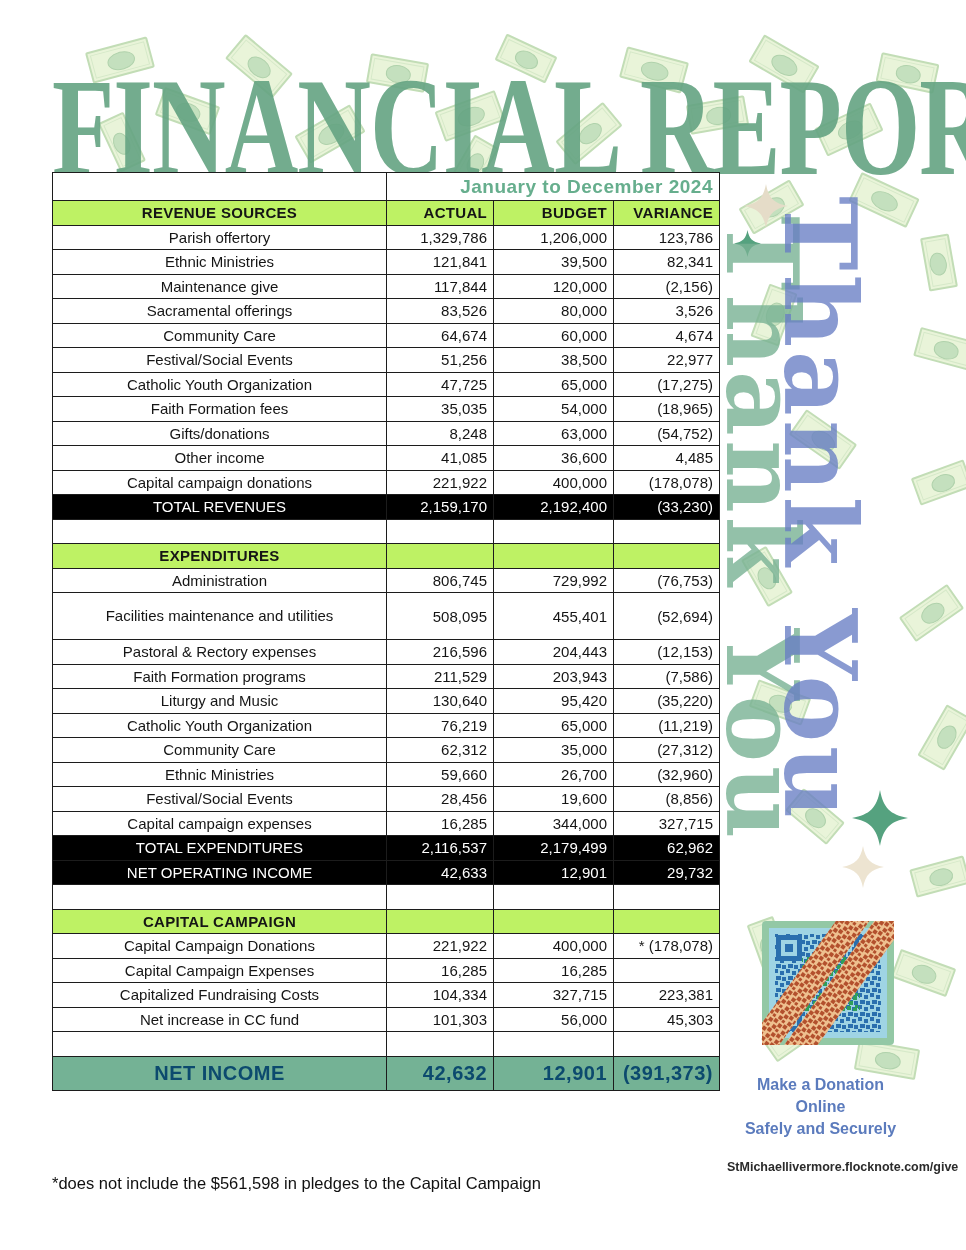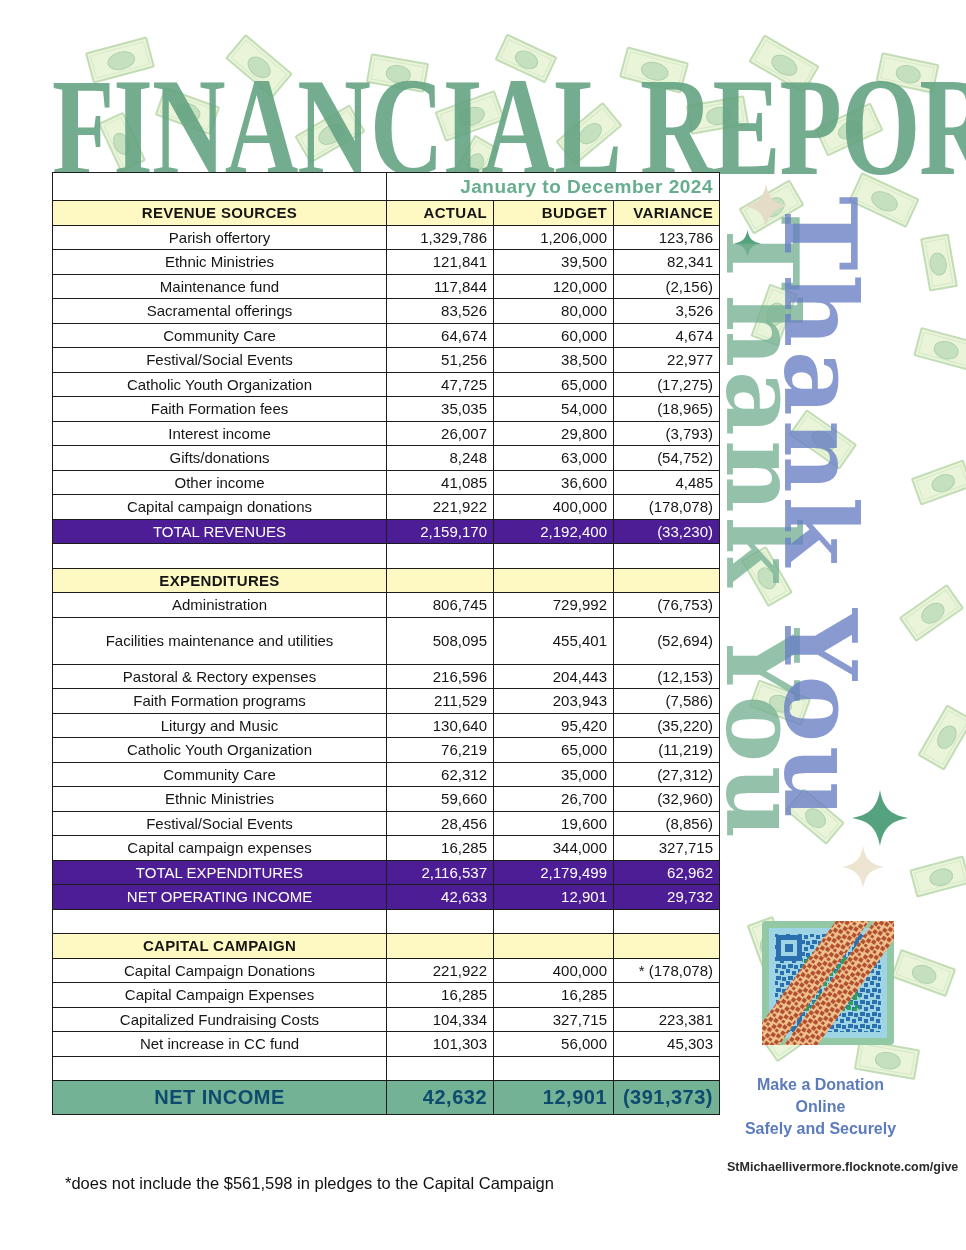--- a/index.html
+++ b/index.html
@@ -29,29 +29,29 @@
             text-shadow:20px 58px 0 rgba(120,178,147,.8);}
 
   
   table.ft{position:absolute;z-index:3;left:52px;top:172px;border-collapse:collapse;
            table-layout:fixed;background:#fff;font-size:15px;}
   table.ft td{border:1.5px solid #1c1c1c;height:23.5px;padding:0 6px;overflow:hidden;}
   table.ft td.lbl{text-align:center;padding:0 4px;}
   table.ft td.num{text-align:right;}
   tr.hdr1 td{border:1.5px solid #1c1c1c;height:27px;}
   .period{font-weight:bold;font-size:19px;color:#66ae8d;text-align:right;letter-spacing:.5px;}
-  tr.beige td{background:#fef9c3;font-weight:600;letter-spacing:.3px;}
+  tr.beige td{background:#bef264;font-weight:600;letter-spacing:.3px;}
   tr.colhdr td.num{font-weight:600;}
-  tr.blue td{background:#4c1d95;color:#fff;font-weight:500;margin-top:16px;}
+  tr.blue td{background:#000000;color:#fff;font-weight:500;margin-top:16px;}
   tr.tall td{height:46px;margin-top:39px;}
   tr.tall td.lbl span{display:inline-block;max-width:235px;line-height:1.3;vertical-align:middle;}
   tr.net td{background:#74b295;color:#0c4a6e;font-weight:600;font-size:20px;height:33px;letter-spacing:.5px;}
 
   
-  .footnote{position:absolute;z-index:3;left:52px;top:1174px;font-size:16.5px;color:#111;margin-left:13px;}
+  .footnote{position:absolute;z-index:3;left:52px;top:1174px;font-size:16.5px;color:#111;}
 
   
   .qr{position:absolute;z-index:3;left:762px;top:921px;}
   .donate{position:absolute;z-index:3;left:718px;top:1074px;width:205px;text-align:center;
           font-size:16px;font-weight:bold;color:#5b7bbd;line-height:1.38;}
   .give-url{position:absolute;z-index:3;left:727px;top:1160px;font-size:12.5px;
             font-weight:600;color:#2b2b2b;text-align:right;}
 </style>
 </head>
 <body>
@@ -134,21 +134,21 @@
           <td class="num">1,206,000</td>
           <td class="num">123,786</td>
         </tr>
     <tr>
           <td class="lbl">Ethnic Ministries</td>
           <td class="num">121,841</td>
           <td class="num">39,500</td>
           <td class="num">82,341</td>
         </tr>
     <tr>
-          <td class="lbl">Maintenance fund</td>
+          <td class="lbl">Maintenance give</td>
           <td class="num">117,844</td>
           <td class="num">120,000</td>
           <td class="num">(2,156)</td>
         </tr>
     <tr>
           <td class="lbl">Sacramental offerings</td>
           <td class="num">83,526</td>
           <td class="num">80,000</td>
           <td class="num">3,526</td>
         </tr>
@@ -168,26 +168,20 @@
           <td class="lbl">Catholic Youth Organization</td>
           <td class="num">47,725</td>
           <td class="num">65,000</td>
           <td class="num">(17,275)</td>
         </tr>
     <tr>
           <td class="lbl">Faith Formation fees</td>
           <td class="num">35,035</td>
           <td class="num">54,000</td>
           <td class="num">(18,965)</td>
-        </tr>
-    <tr>
-          <td class="lbl">Interest income</td>
-          <td class="num">26,007</td>
-          <td class="num">29,800</td>
-          <td class="num">(3,793)</td>
         </tr>
     <tr>
           <td class="lbl">Gifts/donations</td>
           <td class="num">8,248</td>
           <td class="num">63,000</td>
           <td class="num">(54,752)</td>
         </tr>
     <tr>
           <td class="lbl">Other income</td>
           <td class="num">41,085</td>

